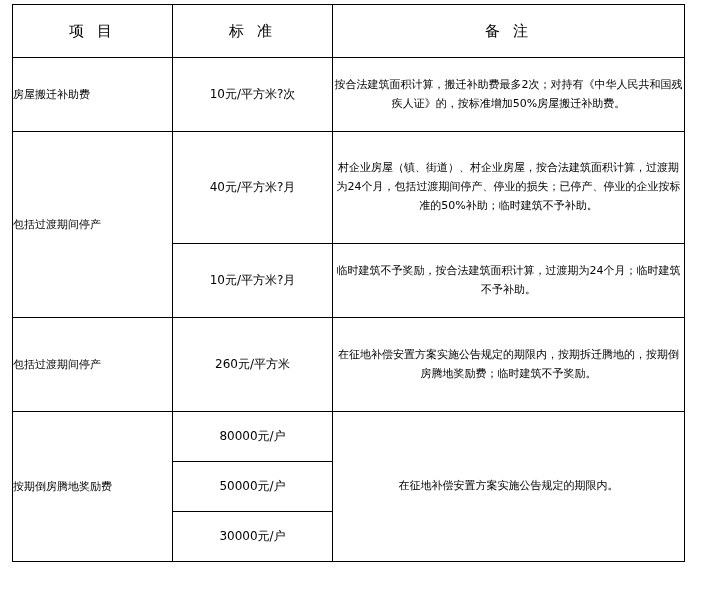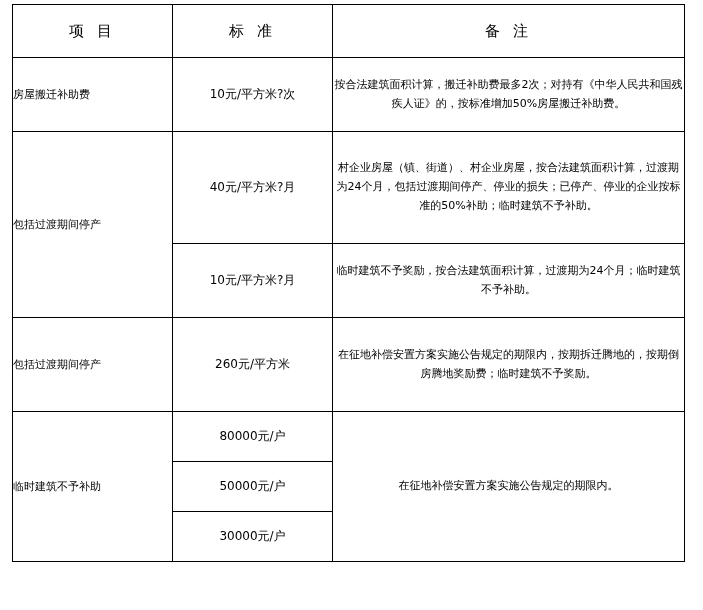--- a/index.html
+++ b/index.html
@@ -99,21 +99,21 @@
       <tr class="h-r3">
         <td class="std-cell">10元/平方米?月</td>
         <td class="note-cell">临时建筑不予奖励，按合法建筑面积计算，过渡期为24个月；临时建筑不予补助。</td>
       </tr>
       <tr class="h-r4">
         <td class="item-cell">包括过渡期间停产</td>
         <td class="std-cell">260元/平方米</td>
         <td class="note-cell">在征地补偿安置方案实施公告规定的期限内，按期拆迁腾地的，按期倒房腾地奖励费；临时建筑不予奖励。</td>
       </tr>
       <tr class="h-r5">
-        <td class="item-cell" rowspan="3">临时建筑不予补助</td>
+        <td class="item-cell" rowspan="3">按期倒房腾地奖励费</td>
         <td class="std-cell">80000元/户</td>
         <td class="note-cell" rowspan="3">在征地补偿安置方案实施公告规定的期限内。</td>
       </tr>
       <tr class="h-r6">
         <td class="std-cell">50000元/户</td>
       </tr>
       <tr class="h-r7">
         <td class="std-cell">30000元/户</td>
       </tr>
     </tbody>

